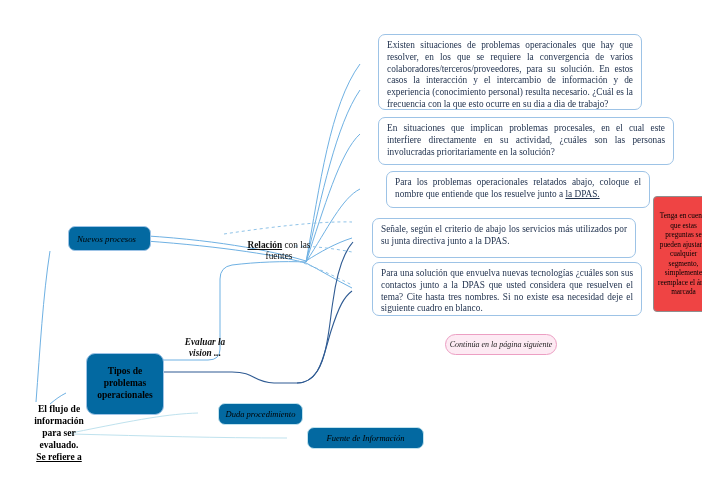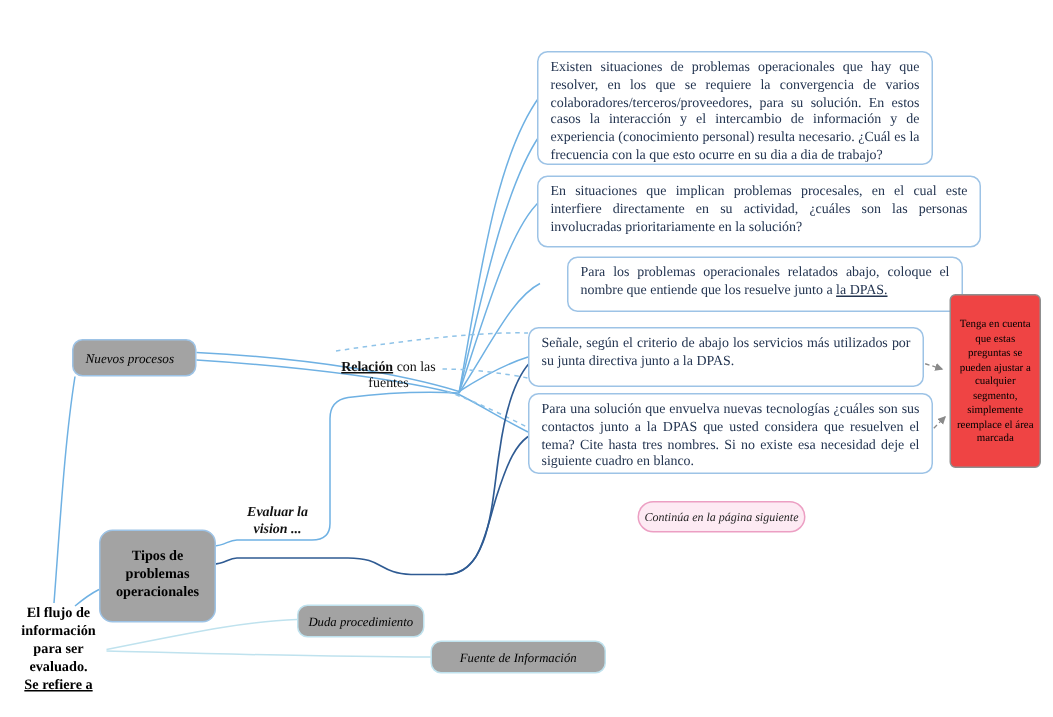--- a/index.html
+++ b/index.html
@@ -1,30 +1,30 @@
 <!DOCTYPE html>
 <html><head>
 <meta charset="utf-8">
 <style>
   html,body{margin:0;padding:0;background:#fff;}
   #canvas{position:relative;width:702px;height:478px;background:#fff;
           font-family:"Liberation Serif", serif;overflow:hidden;}
   svg.wires{position:absolute;left:0;top:0;z-index:0;}
-  .node{position:absolute;z-index:1;box-sizing:border-box;}
+  .node{position:absolute;z-index:1;box-sizing:border-box;margin-left:20px;}
   .qbox{background:#fff;border:1px solid #9dc3e6;border-radius:7px;
         padding:5px 8px;font-size:9.3px;line-height:1.27;text-align:justify;
         color:#233450;}
   .u{text-decoration:underline;}
   .blob{background:#ef4444;border:1px solid #8f8f8f;border-radius:4px;
         color:#000;font-size:7.3px;line-height:1.3;text-align:center;
         display:flex;align-items:center;justify-content:center;padding:4px 3px;}
   .pill{background:#fdeaf3;border:1px solid #ec9fc3;border-radius:11px;
         font-style:italic;font-size:8px;color:#222;
         display:flex;align-items:center;justify-content:center;}
-  .lbox{background:#a3a3a3;border-radius:7px;display:flex;align-items:center;}
+  .lbox{background:#0369a1;border-radius:7px;display:flex;align-items:center;}
   .italic{font-style:italic;}
   .bold{font-weight:bold;}
   .ctr{justify-content:center;text-align:center;}
   .label{background:transparent;text-align:center;font-size:9.3px;color:#111;
          line-height:1.18;}
   .rootlbl{font-weight:bold;font-size:9.5px;line-height:1.25;text-align:center;color:#000;}
   .blk{display:block;}
 </style>
 </head>
 <body>
@@ -71,21 +71,21 @@
   </svg>
 
   <div class="node qbox" style="left:358px;top:34px;width:264px;height:76px;">
     <span>Existen situaciones de problemas operacionales que hay que resolver, en los que se requiere la convergencia de varios colaboradores/terceros/proveedores, para su solución. En estos casos la interacción y el intercambio de información y de experiencia (conocimiento personal) resulta necesario. ¿Cuál es la frecuencia con la que esto ocurre en su dia a dia de trabajo?</span>
   </div>
 
   <div class="node qbox" style="left:358px;top:117px;width:296px;height:48px;">
     <span>En situaciones que implican problemas procesales, en el cual este interfiere directamente en su actividad, ¿cuáles son las personas involucradas prioritariamente en la solución?</span>
   </div>
 
-  <div class="node qbox" style="left:378px;top:171px;width:264px;height:37px;">
+  <div class="node qbox" style="left:366px;top:171px;width:264px;height:37px;">
     <span>Para los problemas operacionales relatados abajo, coloque el nombre que entiende que los resuelve junto a </span><span class="u">la DPAS.</span>
   </div>
 
   <div class="node qbox" style="left:352px;top:218px;width:264px;height:40px;">
     <span>Señale, según el criterio de abajo los servicios más utilizados por su junta directiva junto a la DPAS.</span>
   </div>
 
   <div class="node qbox" style="left:352px;top:262px;width:270px;height:54px;">
     <span>Para una solución que envuelva nuevas tecnologías ¿cuáles son sus contactos junto a la DPAS que usted considera que resuelven el tema? Cite hasta tres nombres. Si no existe esa necesidad deje el siguiente cuadro en blanco.</span>
   </div>

